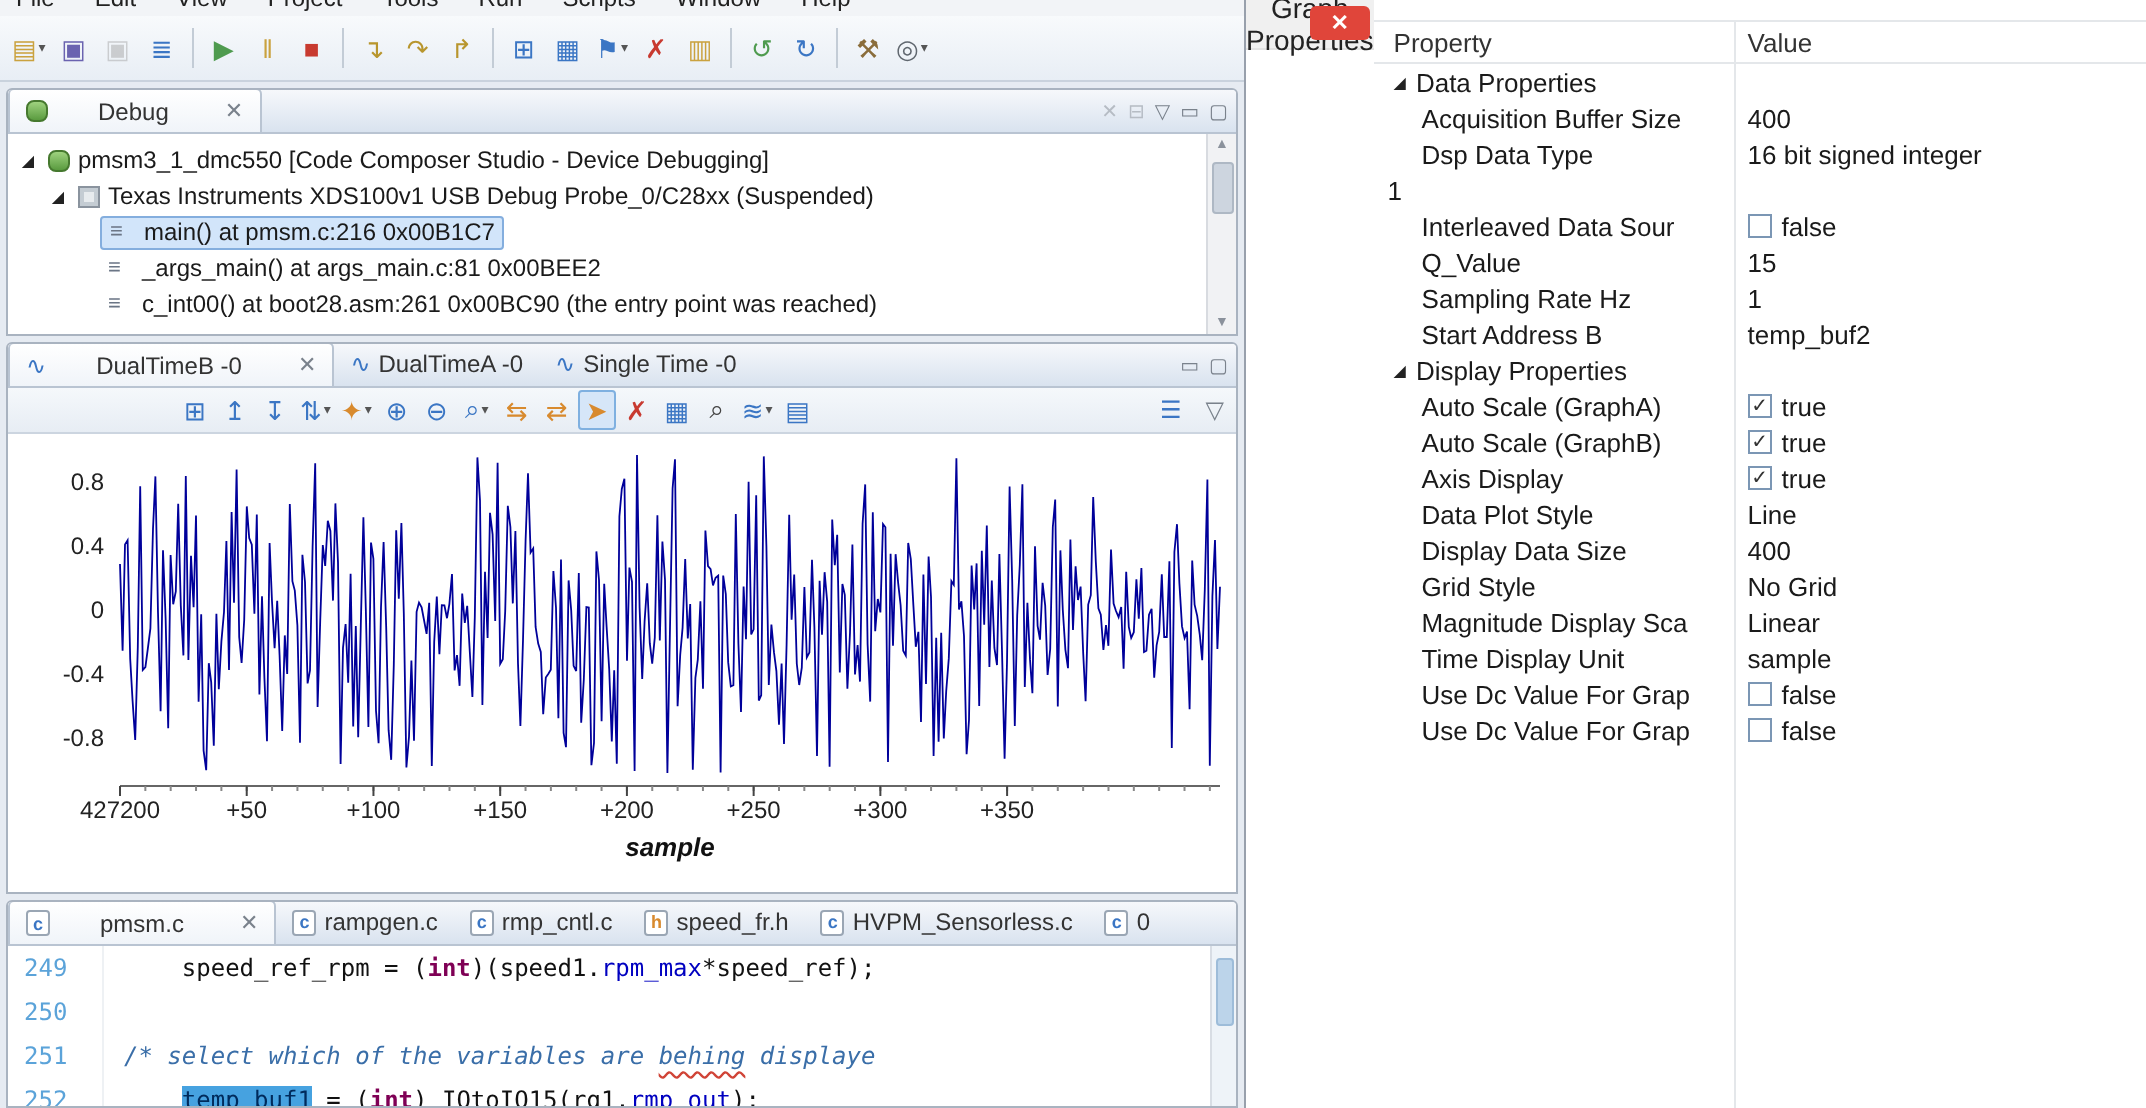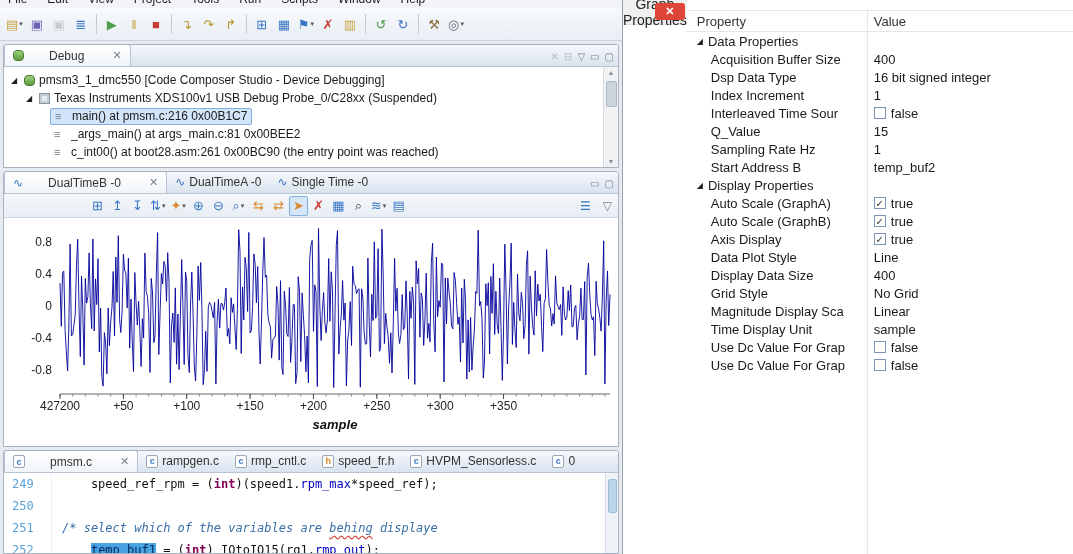--- a/index.html
+++ b/index.html
@@ -455,30 +455,27 @@
           </div>
           <div class="rp-row">
             <div class="rp-c1 item">
               <span>Dsp Data Type</span>
             </div>
             <div class="rp-c2">
               <span>16 bit signed integer</span>
             </div>
           </div>
           <div class="rp-row">
-            <div class="rp-c1 item">
-              <span>Index Increment</span>
-            </div>
             <div class="rp-c2">
               <span>1</span>
             </div>
           </div>
           <div class="rp-row">
             <div class="rp-c1 item">
-              <span>Interleaved Time Sour</span>
+              <span>Interleaved Data Sour</span>
             </div>
             <div class="rp-c2">
               <span class="cb"></span>
               <span>false</span>
             </div>
           </div>
           <div class="rp-row">
             <div class="rp-c1 item">
               <span>Q_Value</span>
             </div>

